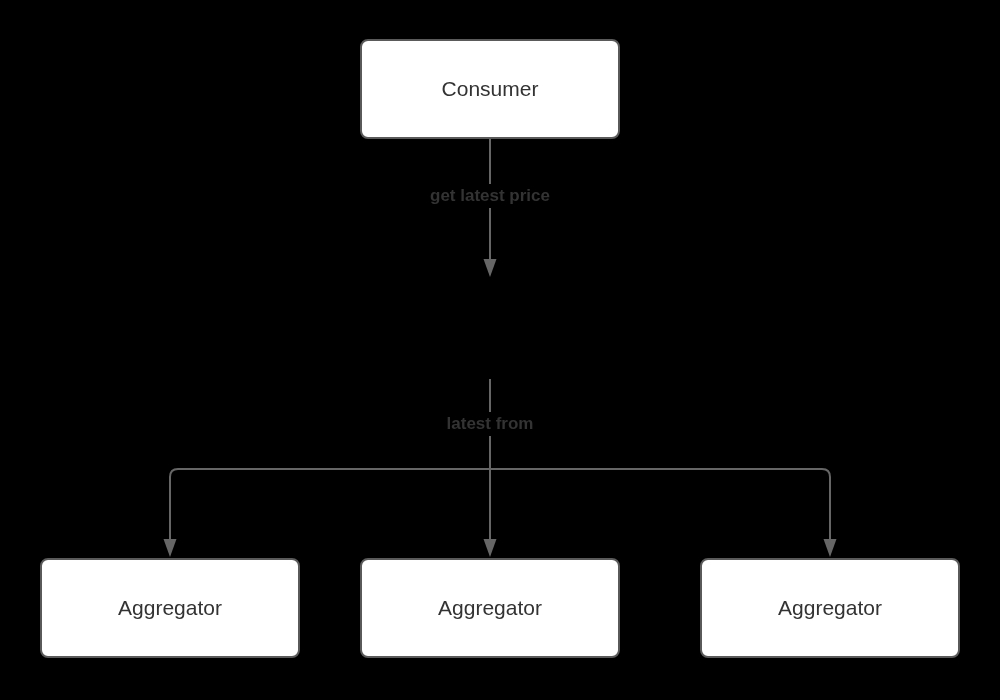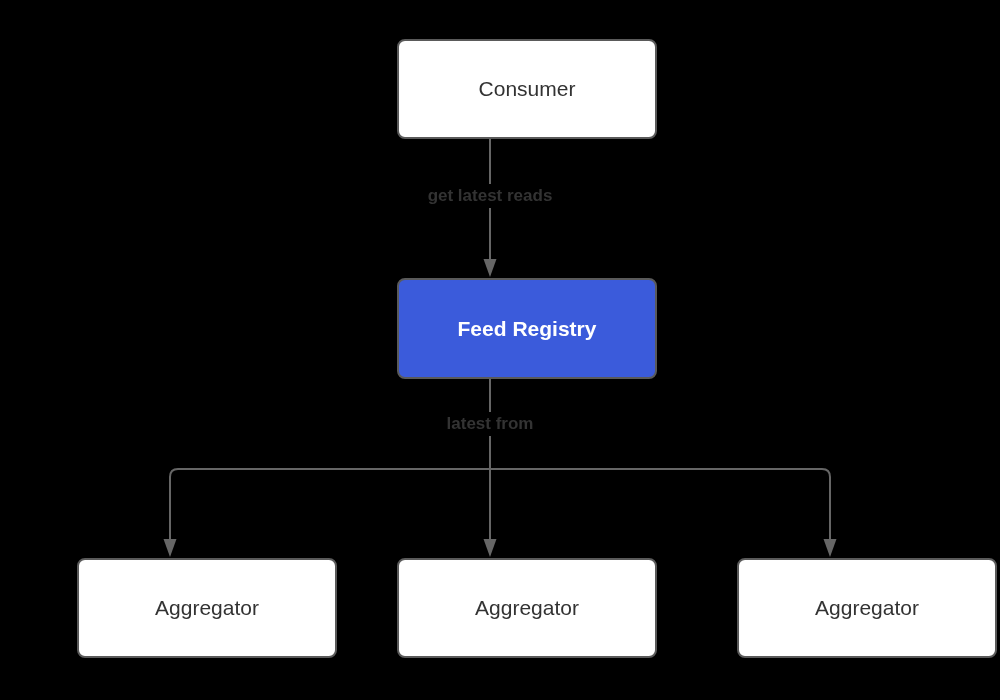--- a/index.html
+++ b/index.html
@@ -22,21 +22,20 @@
     height: 100px;
     background: #ffffff;
     border: 2.5px solid #5a5a5a;
     border-radius: 8px;
     display: flex;
     align-items: center;
     justify-content: center;
     font-size: 21px;
     color: #333333;
     box-sizing: border-box;
-    margin-left: 37px;
   }
   .node.primary {
     background: #3b5bdb;
     color: #ffffff;
     font-weight: bold;
   }
   #node-consumer      { left: 360px; top: 39px; }
   #node-feed-registry { left: 360px; top: 278px; height: 101px; }
   #node-aggregator-1  { left: 40px;  top: 558px; }
   #node-aggregator-2  { left: 360px; top: 558px; }
@@ -67,30 +66,27 @@
       <path d="M490 469 L822 469 Q830 469 830 477 L830 540"></path>
     </g>
     <g fill="#666666" stroke="none">
       <polygon points="483.5,259 496.5,259 490,277"></polygon>
       <polygon points="163.5,539 176.5,539 170,557"></polygon>
       <polygon points="483.5,539 496.5,539 490,557"></polygon>
       <polygon points="823.5,539 836.5,539 830,557"></polygon>
     </g>
   </svg>
 
-  <div id="edge-label-1" class="edge-label">get latest reads</div>
+  <div id="edge-label-1" class="edge-label">get latest price</div>
   <div id="edge-label-2" class="edge-label">latest from</div>
 
   <div id="node-consumer" class="node">
     <span>Consumer</span>
   </div>
 
-  <div id="node-feed-registry" class="node primary">
-    <span>Feed Registry</span>
-  </div>
 
   <div id="node-aggregator-1" class="node">
     <span>Aggregator</span>
   </div>
 
   <div id="node-aggregator-2" class="node">
     <span>Aggregator</span>
   </div>
 
   <div id="node-aggregator-3" class="node">

